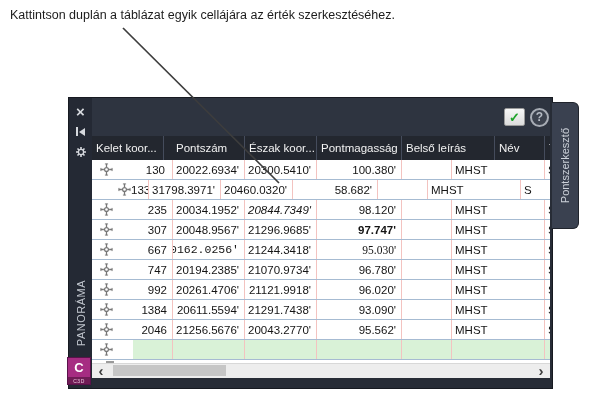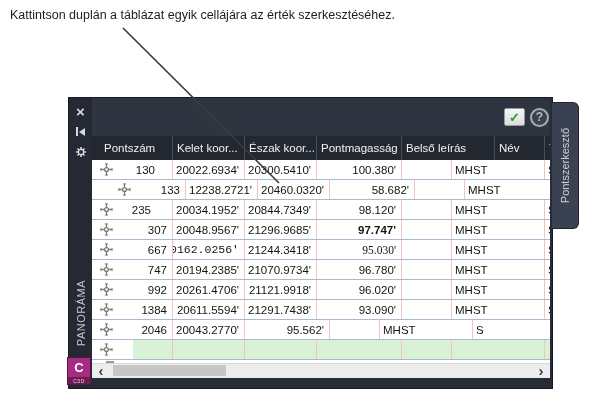--- a/index.html
+++ b/index.html
@@ -97,84 +97,84 @@
     </div>
 
     <div class="content">
       <div class="titlebar">
         <span class="apply-btn">✓</span>
         <span class="help-btn">?</span>
       </div>
 
       <div class="table">
         <div class="hrow">
+            <div class="hcell" style="width: 72px;">Kelet koor...</div>
             <div class="hcell first" style="width: 81px;">Pontszám</div>
-            <div class="hcell" style="width: 72px;">Kelet koor...</div>
             <div class="hcell" style="width: 72px;">Észak koor...</div>
             <div class="hcell" style="width: 85px;">Pontmagasság</div>
             <div class="hcell" style="width: 93px;">Belső leírás</div>
             <div class="hcell" style="width: 50px;">Név</div>
             <div class="hcell" style="width: 120px;">T</div>
           </div>
         <div>
             <div class="trow">
-              <div class="cell r" style="width: 81px; justify-content: flex-start; padding-right: 12px;">
+              <div class="cell r" style="width: 81px; justify-content: flex-start; padding-right: 2px;">
                 <span class="mark">
                   <svg width="13" height="13" viewBox="0 0 14 14">
                     <g stroke="#777" fill="none">
                       <circle cx="7" cy="7" r="2.1" stroke-width="1.3"></circle>
                       <path d="M7 .8v3.4M7 9.8v3.4M.8 7h3.4M9.8 7h3.4" stroke-width="1.4"></path>
                       <path d="M5.3 1h3.4M5.3 13h3.4M1 5.3v3.4M13 5.3v3.4" stroke-width="1"></path>
                     </g>
                   </svg>
                 </span>
                 <span class="num">130</span>
               </div>
               <div class="cell r" style="width: 72px;">20022.6934'</div>
               <div class="cell r" style="width: 72px;">20300.5410'</div>
               <div class="cell r" style="width: 85px;">100.380'</div>
               <div class="cell l" style="width: 50px;"></div>
               <div class="cell l" style="width: 93px;">MHST</div>
               <div class="cell l" style="width: 120px;">S</div>
             </div>
             <div class="trow">
-              <div class="cell r" style="width: 94px; justify-content: center; padding-right: 0px; padding-left: 18px;">
+              <div class="cell r" style="width: 57px; justify-content: space-between; padding-right: 0px; padding-left: 18px;">
                 <span class="mark">
                   <svg width="13" height="13" viewBox="0 0 14 14">
                     <g stroke="#777" fill="none">
                       <circle cx="7" cy="7" r="2.1" stroke-width="1.3"></circle>
                       <path d="M7 .8v3.4M7 9.8v3.4M.8 7h3.4M9.8 7h3.4" stroke-width="1.4"></path>
                       <path d="M5.3 1h3.4M5.3 13h3.4M1 5.3v3.4M13 5.3v3.4" stroke-width="1"></path>
                     </g>
                   </svg>
                 </span>
                 <span class="num">133</span>
               </div>
-              <div class="cell r" style="width: 72px;">12238.2721'</div>
+              <div class="cell r" style="width: 72px;">31798.3971'</div>
               <div class="cell r" style="width: 72px;">20460.0320'</div>
               <div class="cell r" style="width: 85px;">58.682'</div>
               <div class="cell l" style="width: 50px;"></div>
               <div class="cell l" style="width: 93px;">MHST</div>
               <div class="cell l" style="width: 120px;">S</div>
             </div>
             <div class="trow">
-              <div class="cell r" style="width: 81px; justify-content: flex-start; padding-right: 16px;">
+              <div class="cell r" style="width: 81px; justify-content: flex-start; padding-right: 0px;">
                 <span class="mark">
                   <svg width="13" height="13" viewBox="0 0 14 14">
                     <g stroke="#777" fill="none">
                       <circle cx="7" cy="7" r="2.1" stroke-width="1.3"></circle>
                       <path d="M7 .8v3.4M7 9.8v3.4M.8 7h3.4M9.8 7h3.4" stroke-width="1.4"></path>
                       <path d="M5.3 1h3.4M5.3 13h3.4M1 5.3v3.4M13 5.3v3.4" stroke-width="1"></path>
                     </g>
                   </svg>
                 </span>
                 <span class="num">235</span>
               </div>
               <div class="cell r" style="width: 72px;">20034.1952'</div>
-              <div class="cell r" style="width: 72px;">20844.7349'</div>
+              <div class="cell r" style="width: 72px; font-style: italic;">20844.7349'</div>
               <div class="cell r" style="width: 85px;">98.120'</div>
               <div class="cell l" style="width: 50px;"></div>
               <div class="cell l" style="width: 93px;">MHST</div>
               <div class="cell l" style="width: 120px;">S</div>
             </div>
             <div class="trow">
               <div class="cell r" style="width: 81px; justify-content: flex-start; padding-right: 0px;">
                 <span class="mark">
                   <svg width="13" height="13" viewBox="0 0 14 14">
                     <g stroke="#777" fill="none">
@@ -279,20 +279,21 @@
                   <svg width="13" height="13" viewBox="0 0 14 14">
                     <g stroke="#777" fill="none">
                       <circle cx="7" cy="7" r="2.1" stroke-width="1.3"></circle>
                       <path d="M7 .8v3.4M7 9.8v3.4M.8 7h3.4M9.8 7h3.4" stroke-width="1.4"></path>
                       <path d="M5.3 1h3.4M5.3 13h3.4M1 5.3v3.4M13 5.3v3.4" stroke-width="1"></path>
                     </g>
                   </svg>
                 </span>
                 <span class="num">2046</span>
               </div>
+              <div class="cell r" style="width: 72px;">21256.5676'</div>
               <div class="cell r" style="width: 72px;">20043.2770'</div>
               <div class="cell r" style="width: 85px;">95.562'</div>
               <div class="cell l" style="width: 50px;"></div>
               <div class="cell l" style="width: 93px;">MHST</div>
               <div class="cell l" style="width: 120px;">S</div>
             </div>
             <div class="trow new-row">
               <div class="cell icon-cell" style="width: 41px; border-right: none;">
                 <span class="mark">
                   <svg width="13" height="13" viewBox="0 0 14 14">

